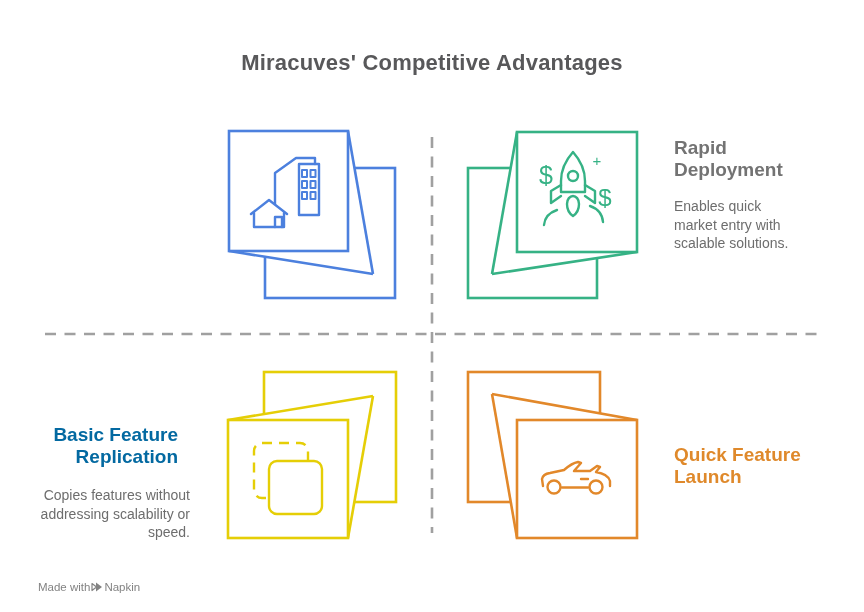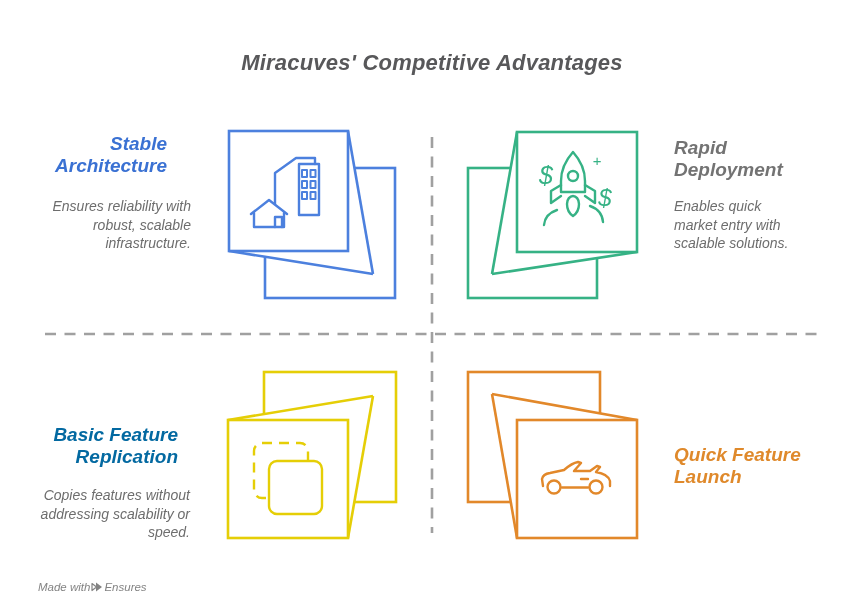--- a/index.html
+++ b/index.html
@@ -1,19 +1,18 @@
 <!DOCTYPE html>
 <html><head>
 <meta charset="utf-8">
 <style>
   html,body{margin:0;padding:0;background:#fff;}
   #canvas{
     position:relative;width:864px;height:612px;background:#ffffff;overflow:hidden;
     font-family:"Liberation Sans", sans-serif;
-    font-style:italic;
   }
   .title{
     position:absolute;left:0;top:50px;width:100%;text-align:center;
     font-size:22px;font-weight:bold;color:#58585a;letter-spacing:.2px;
   }
   .dividers{position:absolute;left:0;top:0;width:864px;height:612px;pointer-events:none;}
   .qtext{position:absolute;}
   .qtext .heading{font-size:19px;font-weight:bold;line-height:22px;}
   .qtext .body{font-size:14px;line-height:18.5px;color:#6d6d6d;}
   .q-right{text-align:right;}
@@ -46,24 +45,20 @@
 
 <div id="canvas">
 
   <div class="title">Miracuves' Competitive Advantages</div>
 
   <svg class="dividers" width="864" height="612" viewBox="0 0 864 612">
     <line x1="45" y1="334" x2="818" y2="334" stroke="#a0a0a0" stroke-width="2.6" stroke-dasharray="11 8.5"></line>
     <line x1="432" y1="137" x2="432" y2="533" stroke="#a0a0a0" stroke-width="2.6" stroke-dasharray="11 8.5"></line>
   </svg>
 
-  <div class="qtext q-right tl">
-    <div class="heading">Stable Architecture</div>
-    <div class="body">Ensures reliability with robust, scalable infrastructure.</div>
-  </div>
   <svg class="icon-box i-tl" viewBox="0 0 190 190">
     <g stroke="#4c80de" fill="none" stroke-width="2.6">
       <rect x="40" y="43" width="130" height="130"></rect>
       <polygon points="123,6 148,149 4,126" fill="#ffffff" stroke="none"></polygon>
       <line x1="123" y1="6" x2="148" y2="149"></line>
       <line x1="4" y1="126" x2="148" y2="149"></line>
       <rect x="4" y="6" width="119" height="120" fill="#ffffff"></rect>
       <g stroke-width="2.4" stroke-linecap="round" stroke-linejoin="round">
         <polyline points="50,79 50,48 71,33 90,33 90,39"></polyline>
         <rect x="74" y="39" width="20" height="51"></rect>
@@ -147,16 +142,16 @@
       </g>
     </g>
   </svg>
 
   <div class="watermark">
     <span>Made with</span>
     <svg width="12" height="12" viewBox="0 0 12 12">
       <path d="M1,2.5 L5.5,6 L1,9.5 Z" fill="none" stroke="#838383" stroke-width="1.2" stroke-linejoin="round"></path>
       <path d="M5,1.5 L11,6 L5,10.5 Z" fill="#838383"></path>
     </svg>
-    <span>Ensures</span>
+    <span>Napkin</span>
   </div>
 
 </div>
 
 </body></html>

